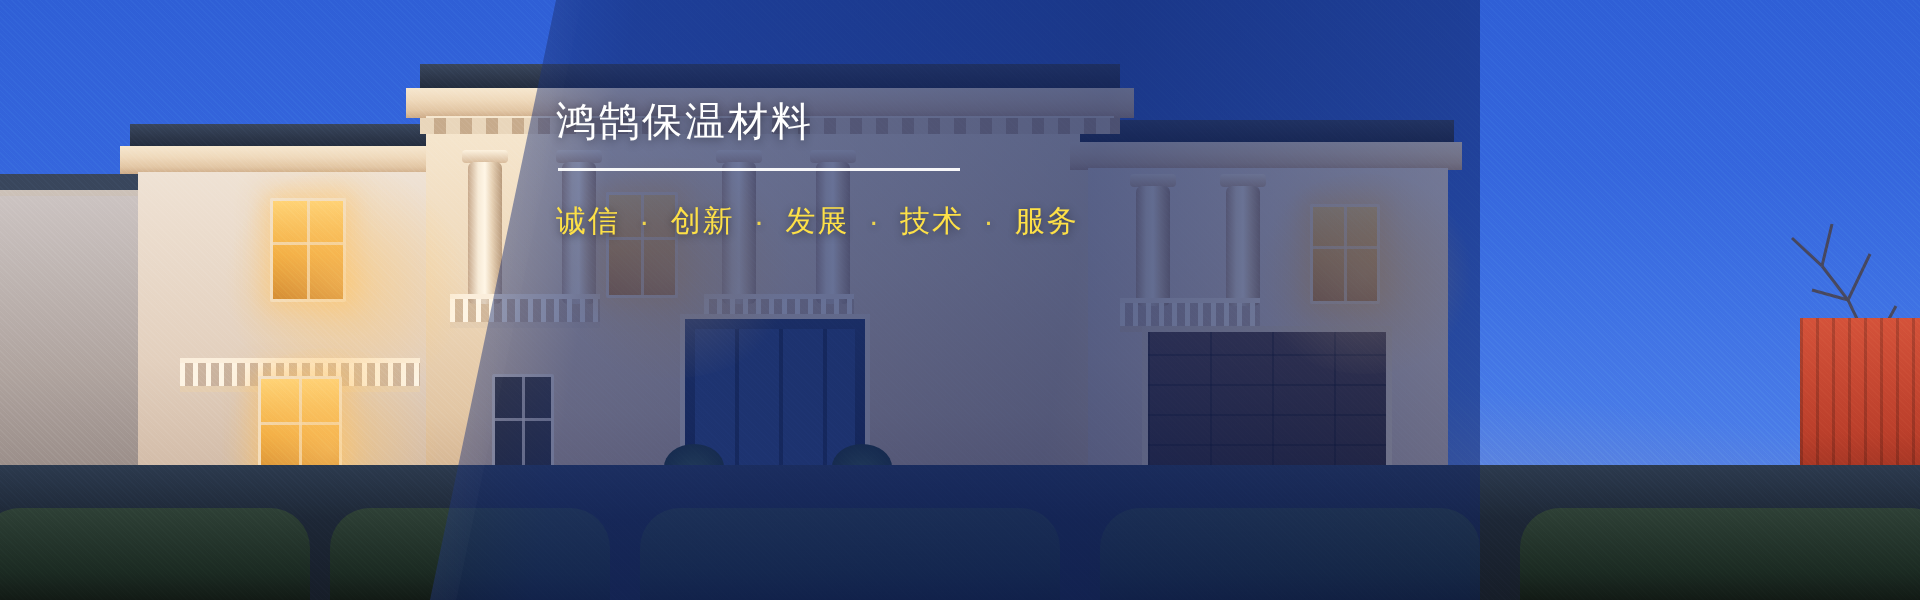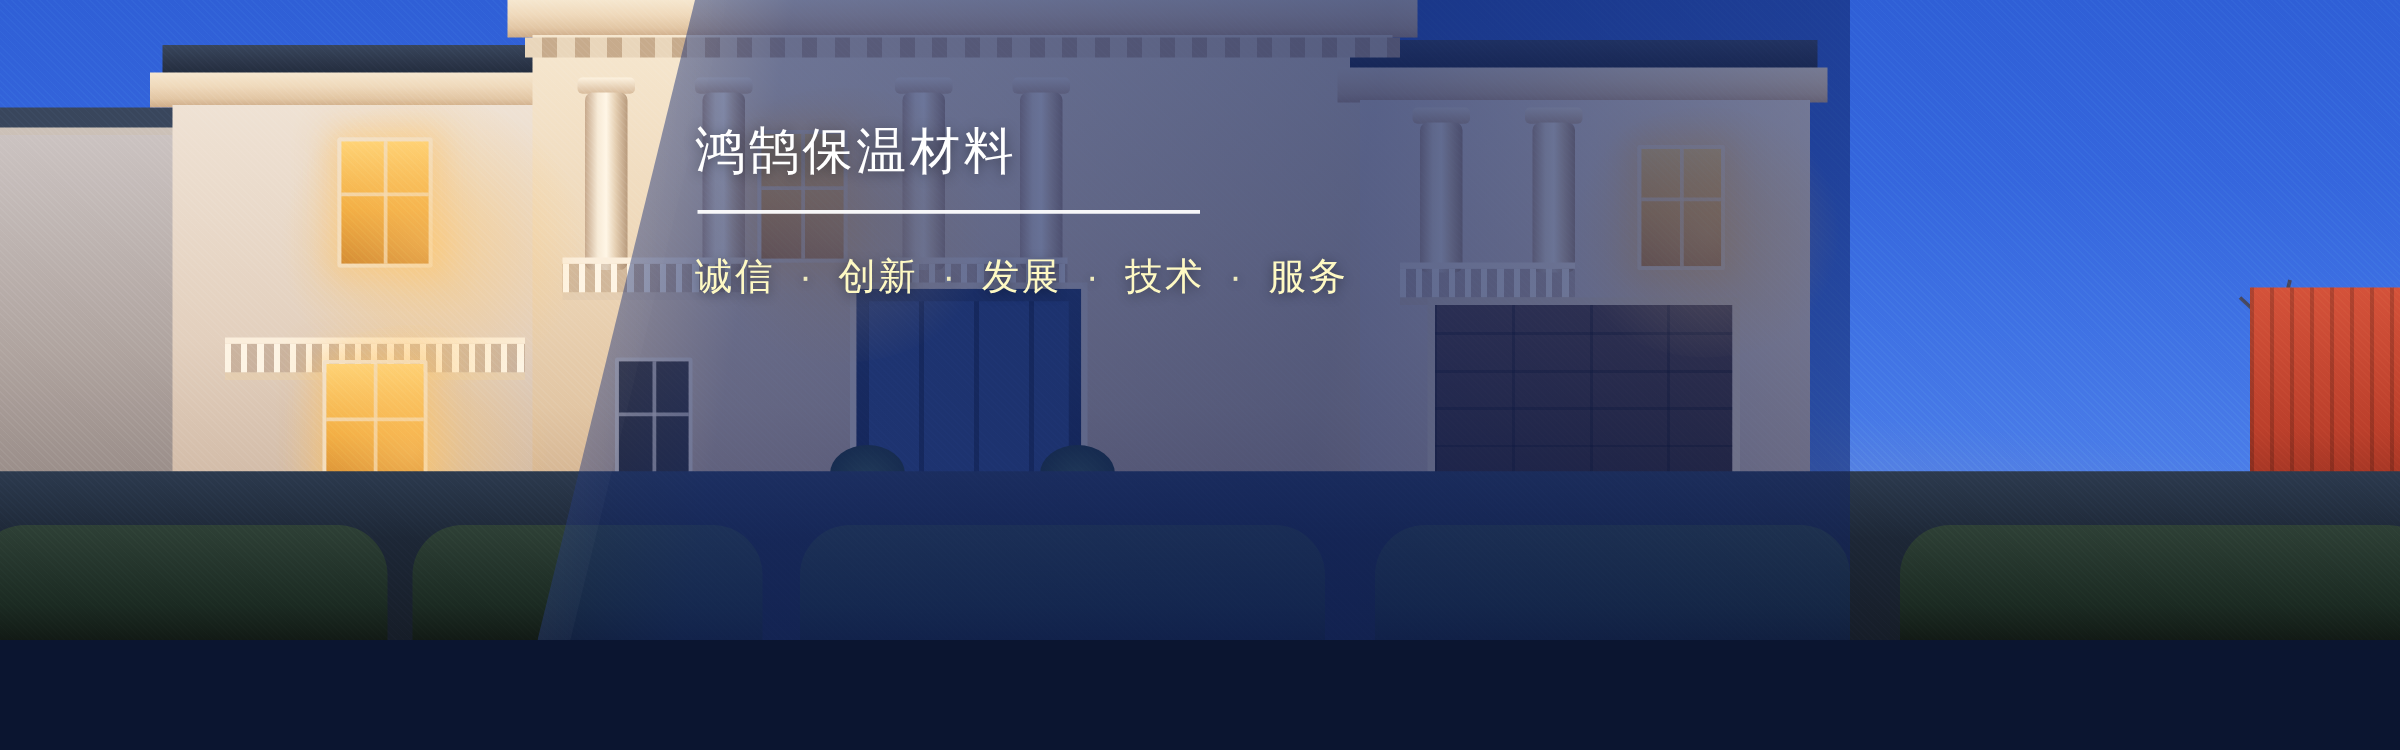--- a/index.html
+++ b/index.html
@@ -1,21 +1,21 @@
 <!DOCTYPE html>
 <html><head>
 <meta charset="utf-8">
 <title>Banner</title>
 <style>
   * { margin:0; padding:0; box-sizing:border-box; }
   html,body { width:1920px; height:600px; overflow:hidden; background:#0b1530; }
 
   .banner{
     position:relative;
-    width:1920px; height:512px;
+    width:1920px; height:600px;
     overflow:hidden;
     font-family:"Liberation Sans","DejaVu Sans",sans-serif;
   }
 
   
   .photo{ position:absolute; inset:0; overflow:hidden; }
 
   
   .sky{
     position:absolute; inset:0;
@@ -202,21 +202,21 @@
     margin:22px 0 20px 2px; opacity:.95;
   }
   .headline{
     font-size:60px; font-weight:bold; color:#ffe714;
     line-height:1.12; letter-spacing:1px;
     text-shadow:0 3px 14px rgba(10,20,60,.55), 0 0 2px rgba(120,90,0,.35);
     white-space:nowrap;
   }
   .tagline{
     margin-top:30px;
-    font-size:30px; font-weight:400; color:#fef9c3;
+    font-size:30px; font-weight:400; color:#fde047;
     letter-spacing:2px;
     text-shadow:0 2px 9px rgba(0,0,0,.45);
   }
   .tagline .dot{ margin:0 9px; opacity:.9; }
 </style>
 </head>
 <body>
 
 <div class="banner">
 

